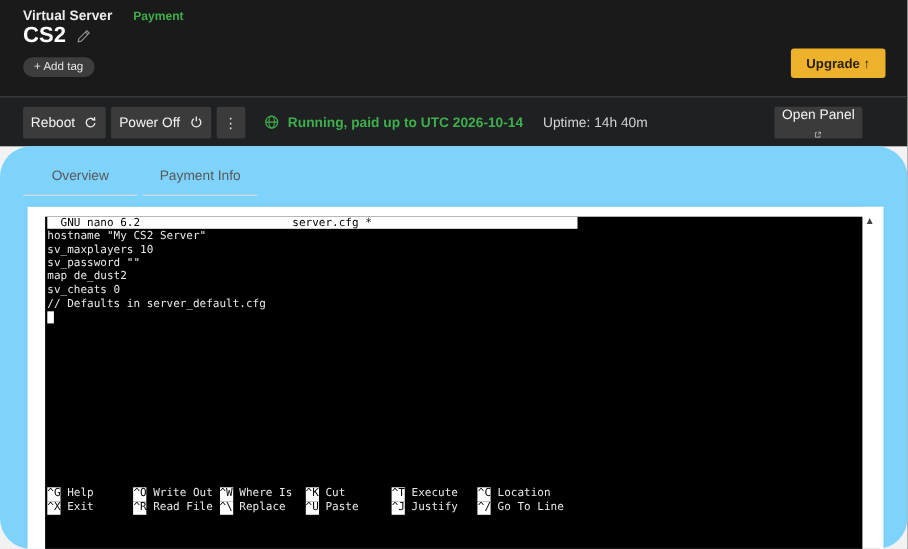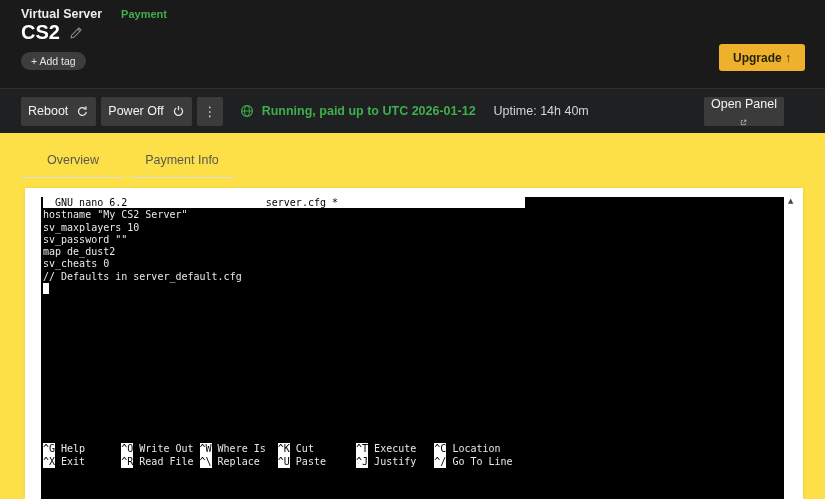--- a/index.html
+++ b/index.html
@@ -29,21 +29,21 @@
     font-size:12.5px; font-family:inherit; display:flex; align-items:center; gap:8px;
     padding:0 7px; margin-right:5px; cursor:pointer; }
   .bar-btn svg { display:block; }
   .kebab-btn { width:26px; justify-content:center; padding:0; font-size:13px; color:#dcdcdc; }
   .status-group { display:flex; align-items:center; gap:8px; margin-left:12px; }
   .status-text { color:#3fae4c; font-size:12.5px; font-weight:bold; }
   .uptime-text { color:#d4d4d4; font-size:12.5px; margin-left:18px; }
   .open-panel { margin-left:auto; margin-right:20px;flex-direction:column; }
 
   
-  .content { position:relative; width:825px; height:366px; background:#fde047; }
+  .content { position:relative; width:825px; height:366px; background:#7dd3fc;border-radius:28px; }
   .tabs { position:absolute; top:14px; left:21px; display:flex; }
   .tab { width:104px; margin-right:5px; padding:6px 0 10px 0; text-align:center;
     font-size:12.5px; color:#585858; border-bottom:1px solid #dedede; cursor:pointer; }
   .tab.active { color:#2d2d2d; font-weight:bold; border-bottom:3px solid #fbbc3c; padding-bottom:8px; }
 
   
   .term-card { position:absolute; top:55px; left:25px; width:778px; height:311px;
     background:#ffffff; box-shadow:0 0 4px rgba(0,0,0,0.08); }
   .term-black { position:absolute; top:9px; left:16px; width:759px; height:302px;
     background:#000000; overflow:hidden; }
@@ -100,21 +100,21 @@
   </button>
   <button class="bar-btn kebab-btn">
     <span>⋮</span>
   </button>
   <div class="status-group">
     <svg width="14" height="14" viewBox="0 0 16 16">
       <circle cx="8" cy="8" r="6.2" fill="none" stroke="#3fae4c" stroke-width="1.3"></circle>
       <ellipse cx="8" cy="8" rx="2.8" ry="6.2" fill="none" stroke="#3fae4c" stroke-width="1.1"></ellipse>
       <line x1="1.8" y1="8" x2="14.2" y2="8" stroke="#3fae4c" stroke-width="1.1"></line>
     </svg>
-    <span class="status-text">Running, paid up to UTC 2026-01-12</span>
+    <span class="status-text">Running, paid up to UTC 2026-10-14</span>
   </div>
   <span class="uptime-text">Uptime: 14h 40m</span>
   <button class="bar-btn open-panel">
     <span>Open Panel</span>
     <svg width="13" height="13" viewBox="0 0 16 16">
       <path d="M6.5 3.5 H3 V13 H12.5 V9.5" fill="none" stroke="#e8e8e8" stroke-width="1.3"></path>
       <path d="M9 2.5 h4.5 V7" fill="none" stroke="#e8e8e8" stroke-width="1.3"></path>
       <line x1="13.2" y1="2.8" x2="8" y2="8" stroke="#e8e8e8" stroke-width="1.3"></line>
     </svg>
   </button>

